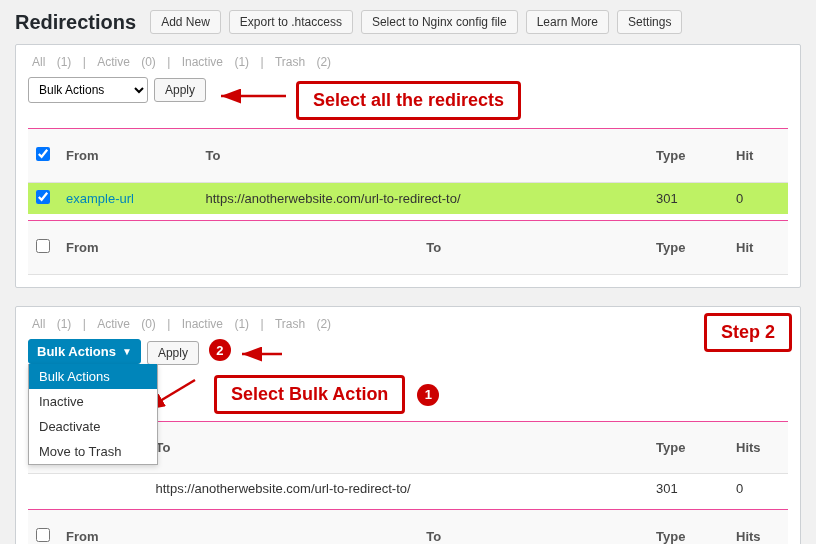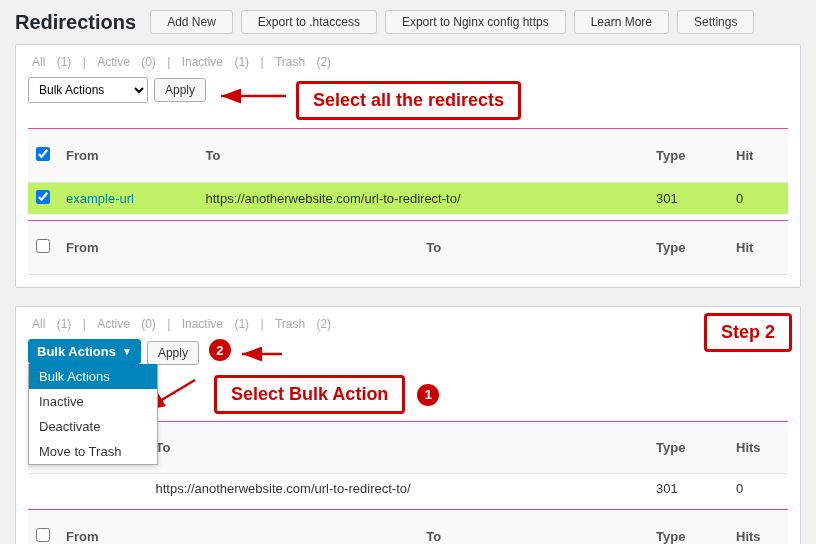--- a/index.html
+++ b/index.html
@@ -24,21 +24,21 @@
       margin-bottom: 10px;
       flex-wrap: wrap;
     }
     .page-title {
       font-size: 20px;
       font-weight: bold;
       color: #23282d;
       margin-right: 6px;
     }
     .btn {
-      padding: 4px 16px;
+      padding: 4px 10px;
       font-size: 12px;
       border: 1px solid #ccc;
       background: #f7f7f7;
       border-radius: 3px;
       cursor: pointer;
       color: #333;
       text-decoration: none;
       display: inline-block;
     }
 
@@ -195,21 +195,21 @@
   </style>
 </head>
 <body>
 
 <div class="page-wrap">
 
   <div class="page-header">
     <span class="page-title">Redirections</span>
     <button class="btn">Add New</button>
     <button class="btn">Export to .htaccess</button>
-    <button class="btn">Export to Nginx config https</button>
+    <button class="btn">Select to Nginx config file</button>
     <button class="btn">Learn More</button>
     <button class="btn">Settings</button>
   </div>
 
   <div class="panel panel-section">
 
 
     <div class="filter-tabs">
       <a href="#"><span>All</span> <span>(1)</span></a>
       <span>|</span>

